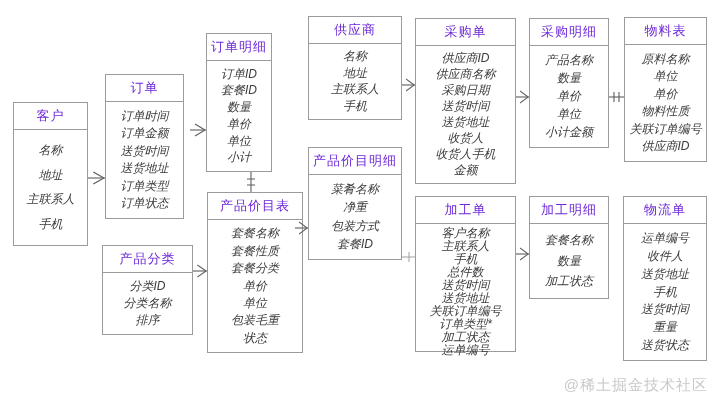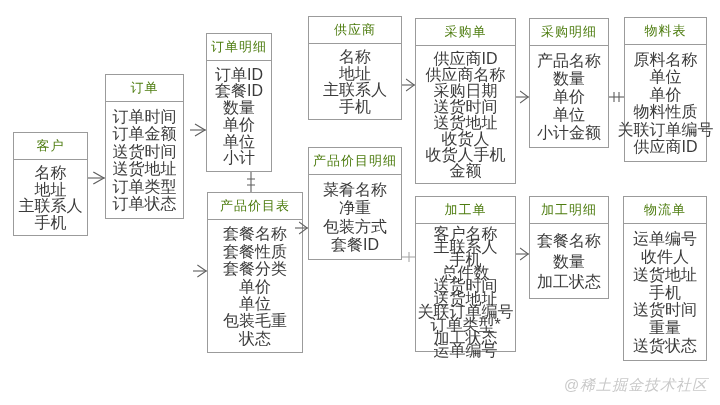--- a/index.html
+++ b/index.html
@@ -1,36 +1,36 @@
 <!DOCTYPE html>
 <html><head>
 <meta charset="utf-8">
 <style>
   html,body{margin:0;padding:0;background:#fff;}
   .canvas{position:relative;width:720px;height:405px;background:#ffffff;overflow:hidden;
           font-family:"Liberation Sans","DejaVu Sans",sans-serif;}
   .tbl{position:absolute;border:1px solid #9b9b9b;background:#fff;display:flex;
        flex-direction:column;color:#3b3b3b;box-sizing:border-box;}
   .tbl-title{height:26px;min-height:26px;border-bottom:1px solid #9b9b9b;display:flex;
-       align-items:center;justify-content:center;font-size:13px;letter-spacing:1px;color:#4d7c0f;text-align:right;}
+       align-items:center;justify-content:center;font-size:13px;letter-spacing:1px;color:#6d28d9;text-align:right;}
   .tbl-fields{flex:1;display:flex;flex-direction:column;justify-content:space-evenly;
-       align-items:center;font-size:16px;padding:3px 0;}
+       align-items:center;font-size:12px;padding:3px 0;font-style:italic;}
   .field{line-height:13px;white-space:nowrap;}
   .conn{position:absolute;}
   .conn path{stroke:#5e5e5e;stroke-width:1.1;fill:none;}
   .conn.light path{stroke:#a8a8a8;}
   .watermark{position:absolute;right:12px;bottom:10px;font-size:15px;color:#c9c9c9;
-       letter-spacing:1px;font-style:italic;}
+       letter-spacing:1px;}
 </style>
 </head>
 <body>
 
 <div class="canvas">
 
-  <div class="tbl" style="left:13px;top:132px;width:75px;height:104px">
+  <div class="tbl" style="left:13px;top:102px;width:75px;height:144px">
     <div class="tbl-title">客户</div>
     <div class="tbl-fields">
         <div class="field">名称</div>
         <div class="field">地址</div>
         <div class="field">主联系人</div>
         <div class="field">手机</div>
       </div>
   </div>
 
   <div class="tbl" style="left:105px;top:74px;width:79px;height:145px">
@@ -50,20 +50,28 @@
     <div class="tbl-fields">
         <div class="field">订单ID</div>
         <div class="field">套餐ID</div>
         <div class="field">数量</div>
         <div class="field">单价</div>
         <div class="field">单位</div>
         <div class="field">小计</div>
       </div>
   </div>
 
+  <div class="tbl" style="left:102px;top:245px;width:91px;height:90px">
+    <div class="tbl-title">产品分类</div>
+    <div class="tbl-fields">
+        <div class="field">分类ID</div>
+        <div class="field">分类名称</div>
+        <div class="field">排序</div>
+      </div>
+  </div>
 
   <div class="tbl" style="left:207px;top:192px;width:96px;height:161px">
     <div class="tbl-title">产品价目表</div>
     <div class="tbl-fields">
         <div class="field">套餐名称</div>
         <div class="field">套餐性质</div>
         <div class="field">套餐分类</div>
         <div class="field">单价</div>
         <div class="field">单位</div>
         <div class="field">包装毛重</div>

